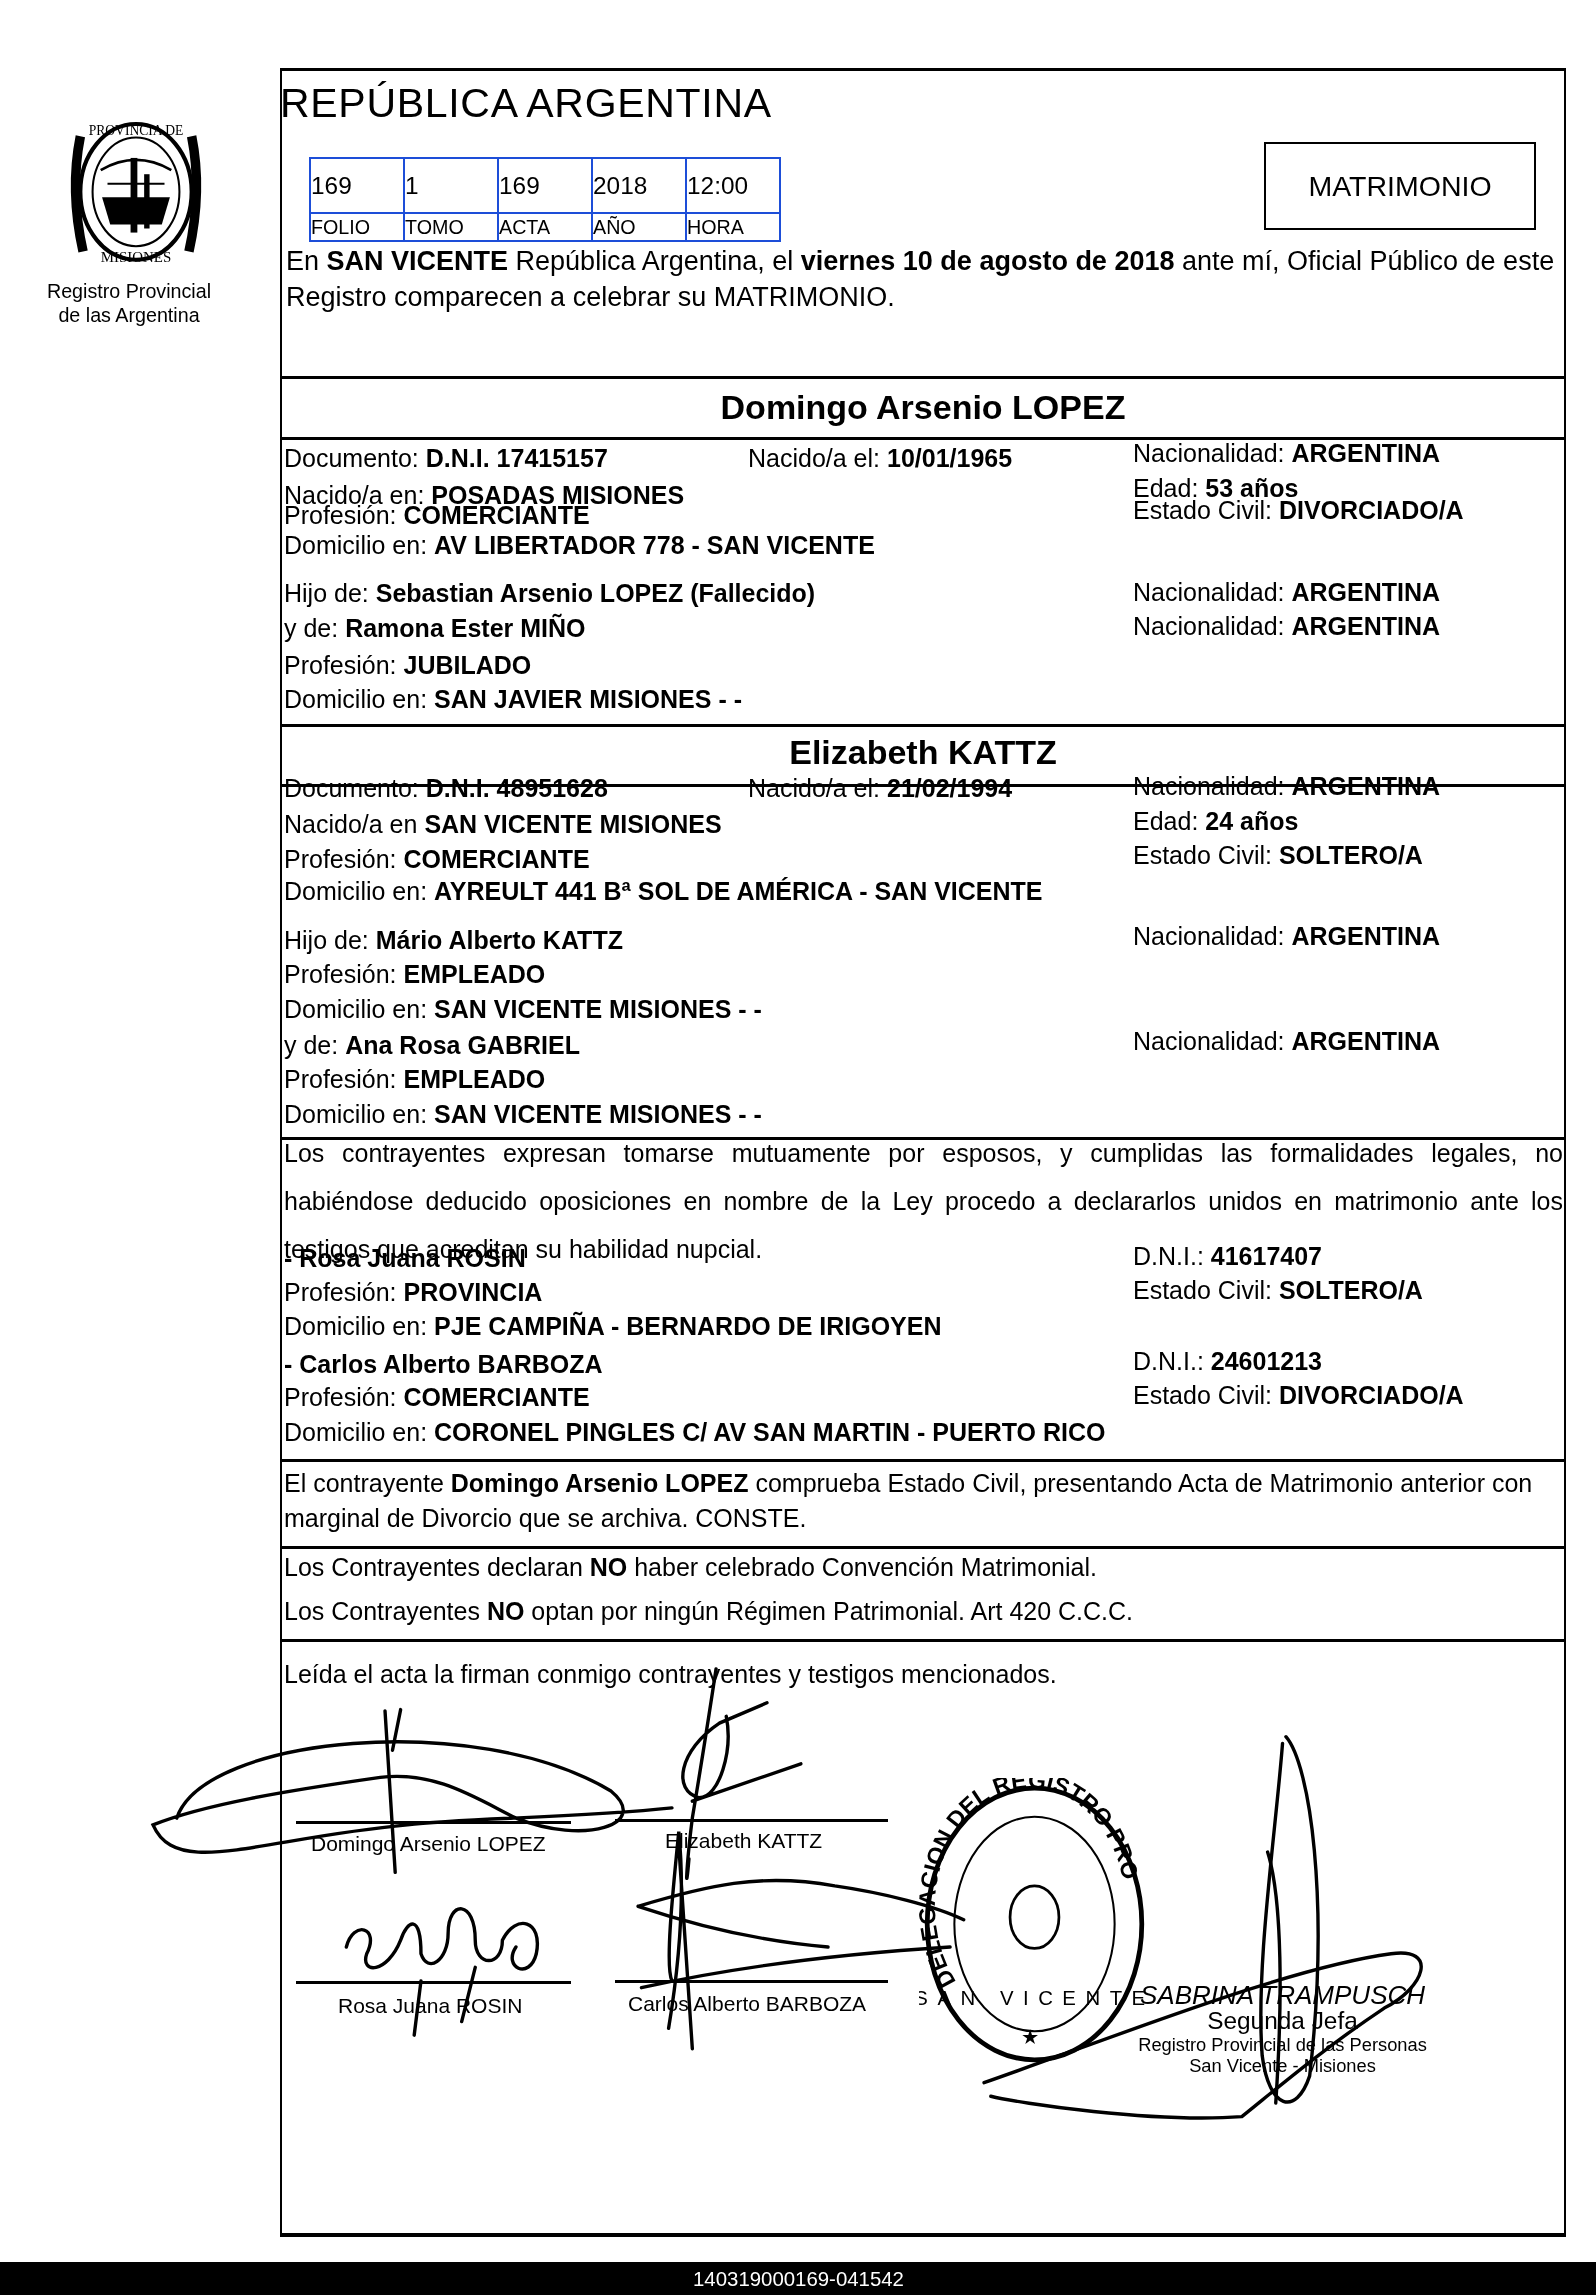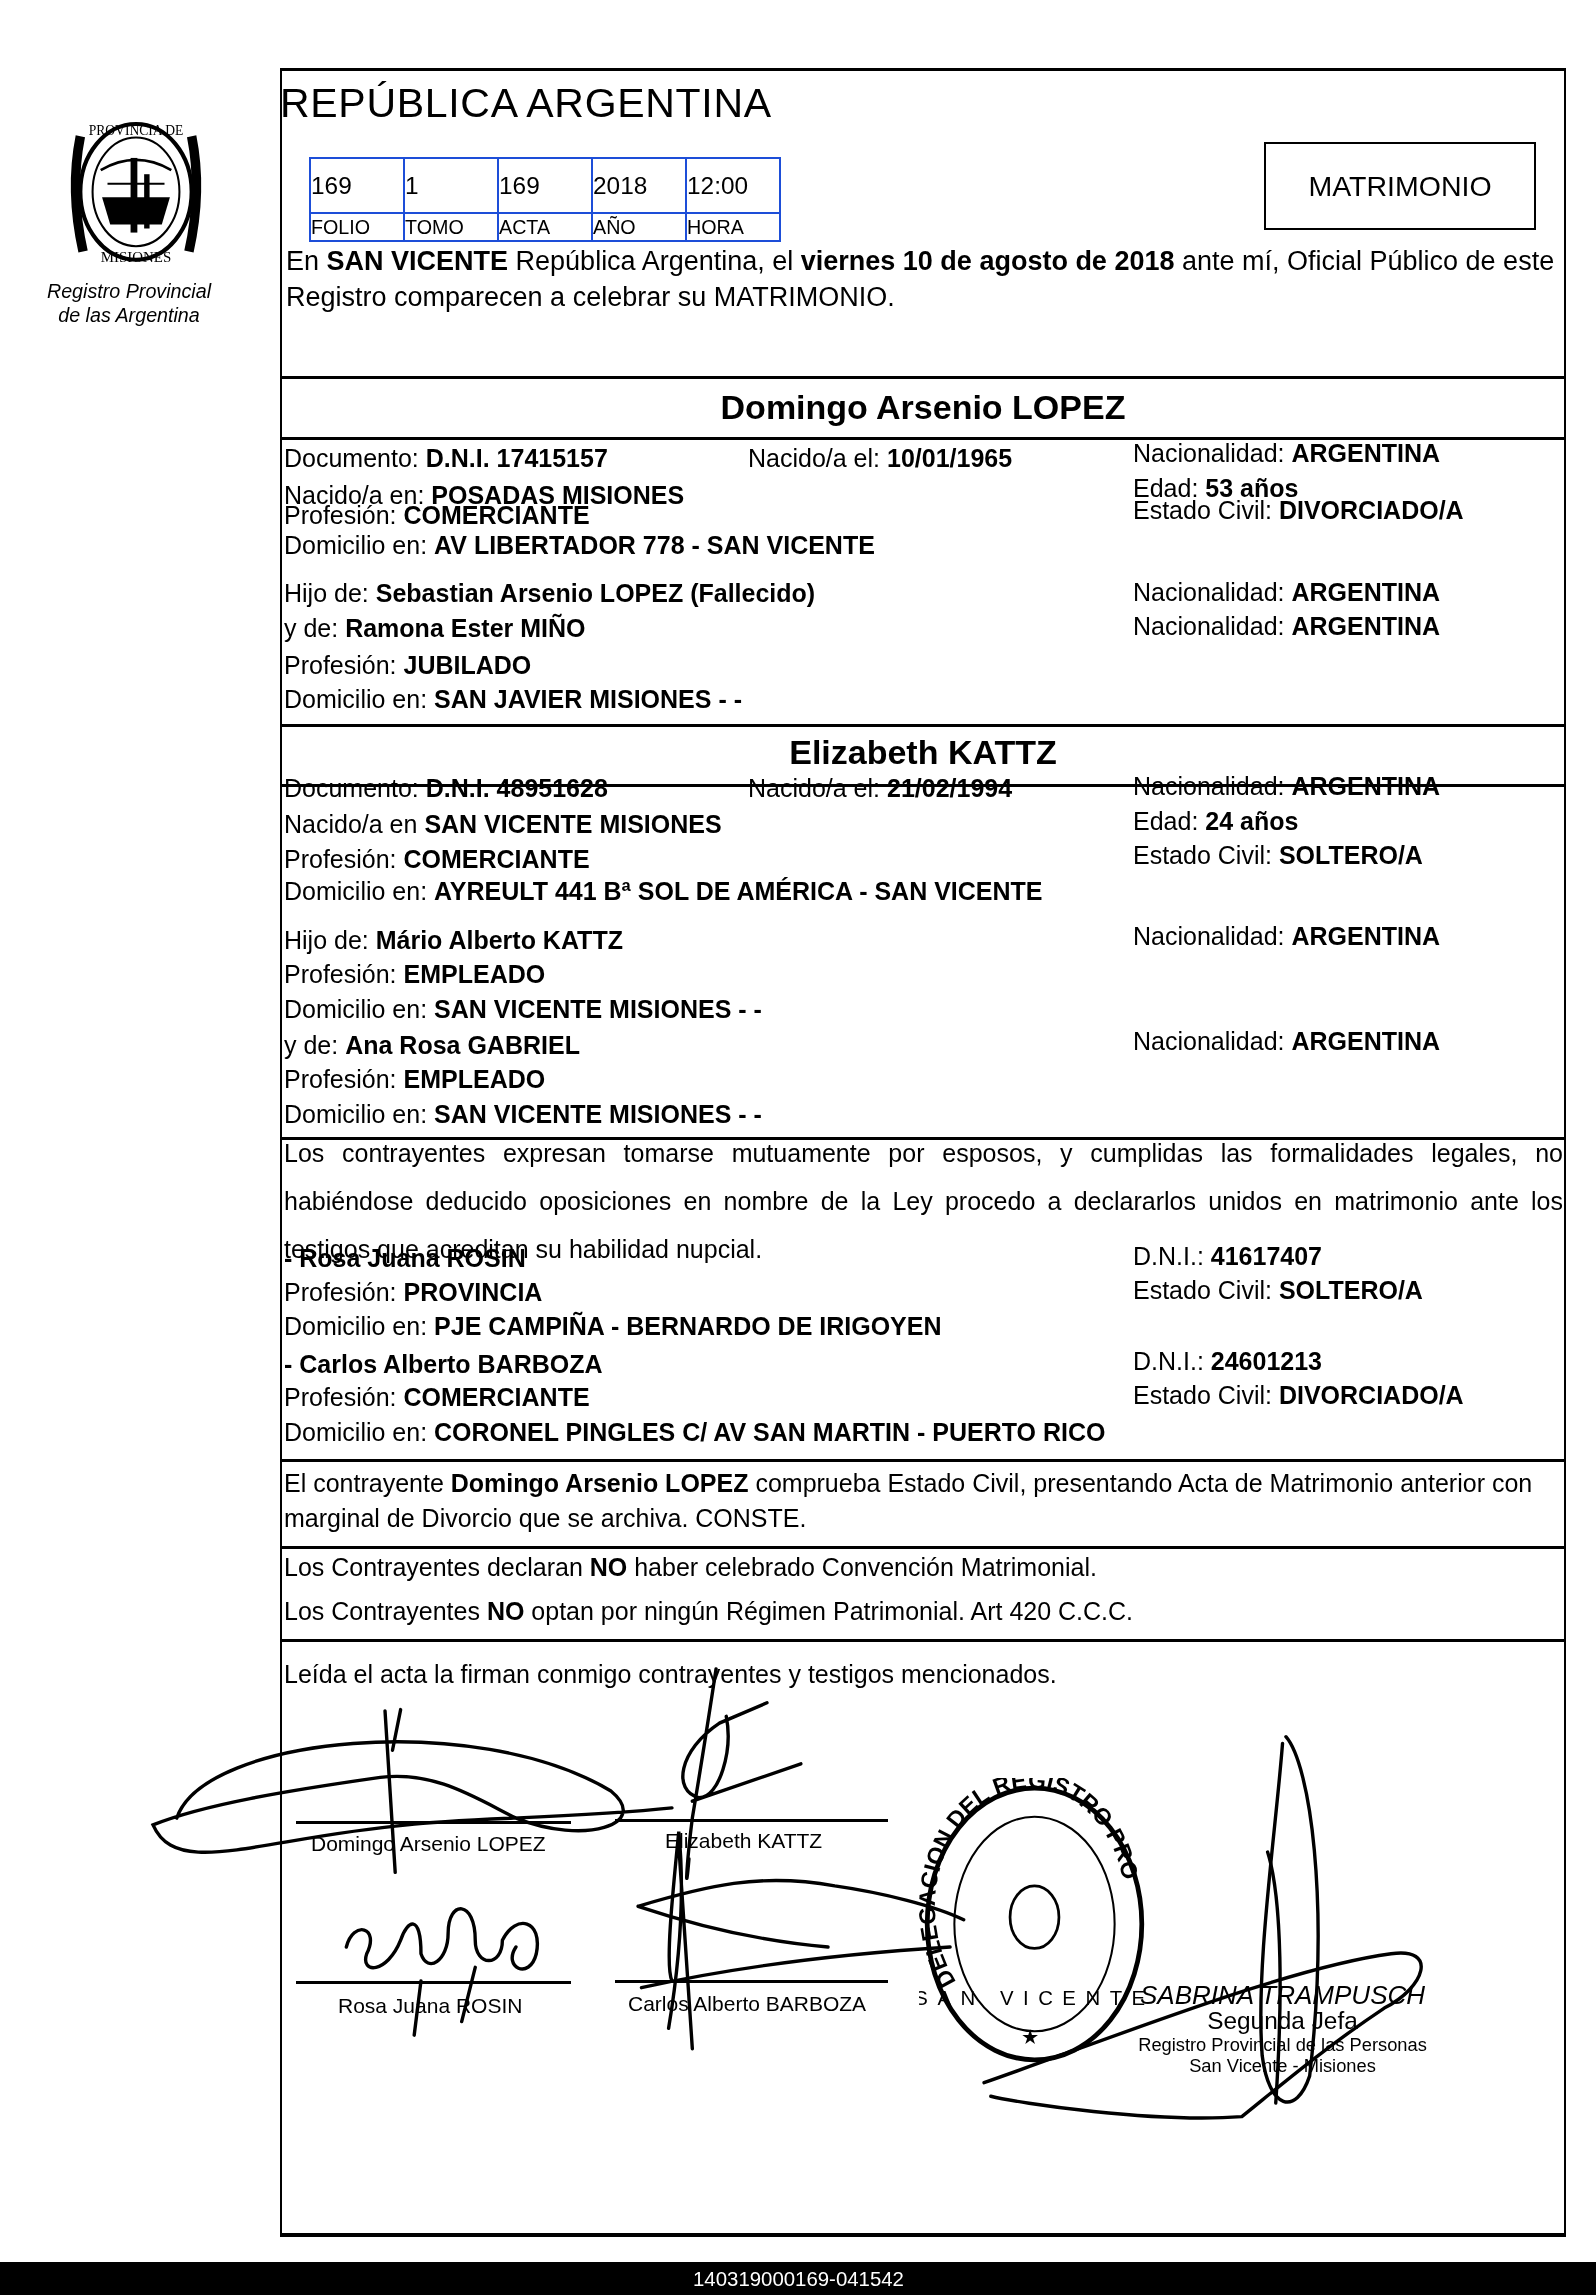--- a/index.html
+++ b/index.html
@@ -17,21 +17,21 @@
   .reg-table td { border: 2px solid #1d4ed8; width: 92px; text-align: left; padding: 0; }
   .reg-table tr.vals td { height: 53px; font-size: 24.4px; }
   .reg-table tr.lbls td { height: 26px; font-size: 19.7px; }
   .type-box { position: absolute; left: 1264px; top: 142px; width: 272px; height: 88px;
               border: 2.7px solid #000; box-sizing: border-box; display: flex; align-items: center;
               justify-content: center; font-size: 28.5px; }
   .intro { position: absolute; left: 286px; top: 243px; width: 1276px; font-size: 27px; line-height: 1.35; }
   .person-name { position: absolute; left: 280px; width: 1286px; text-align: center;
                  font-size: 34px; font-weight: bold; }
   .emblem-caption { position: absolute; left: 27px; width: 204px; text-align: center;
-                    font-size: 19.7px; line-height: 1.2; font-style: italic; }
+                    font-size: 19.7px; line-height: 1.2; }
   .sig-line { position: absolute; height: 2.7px; background: #000; }
   .sig-label { position: absolute; font-size: 21px; white-space: nowrap; }
   .stamp-caption { position: absolute; text-align: center; white-space: nowrap; }
   .footer { position: absolute; left: 0; top: 2262px; width: 1597px; height: 34px; background: #000;
             color: #fff; text-align: center; font-size: 20.4px; line-height: 34px; }
   svg.ink { position: absolute; left: 0; top: 0; width: 1597px; height: 2295px; pointer-events: none; }
 </style>
 </head>
 <body>
 

